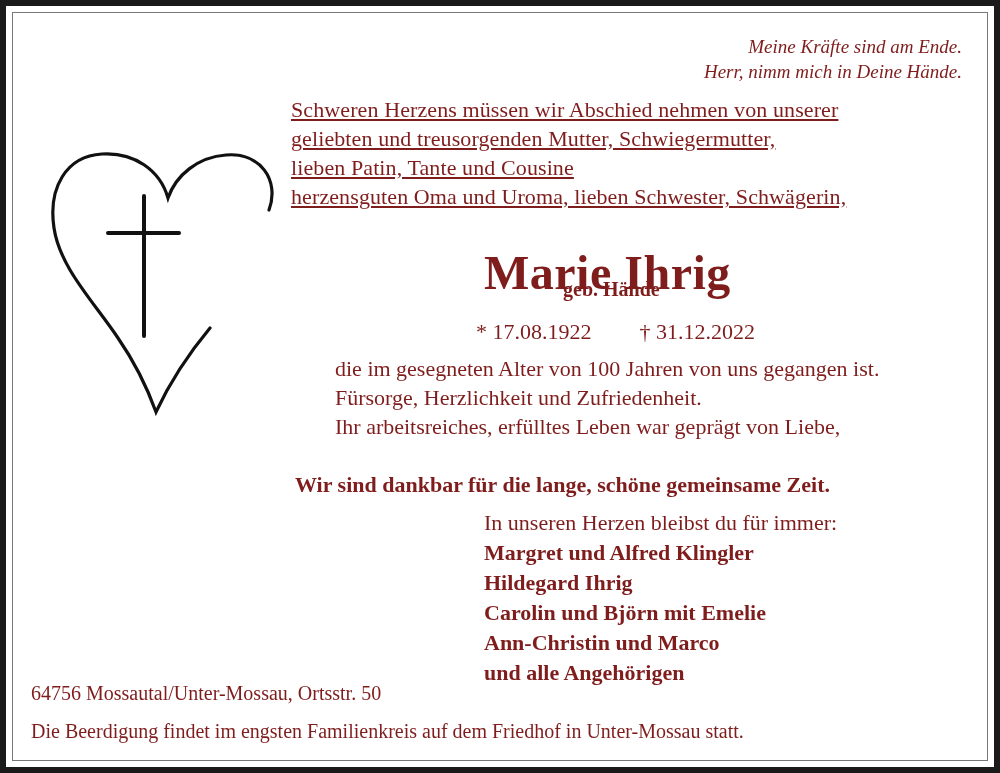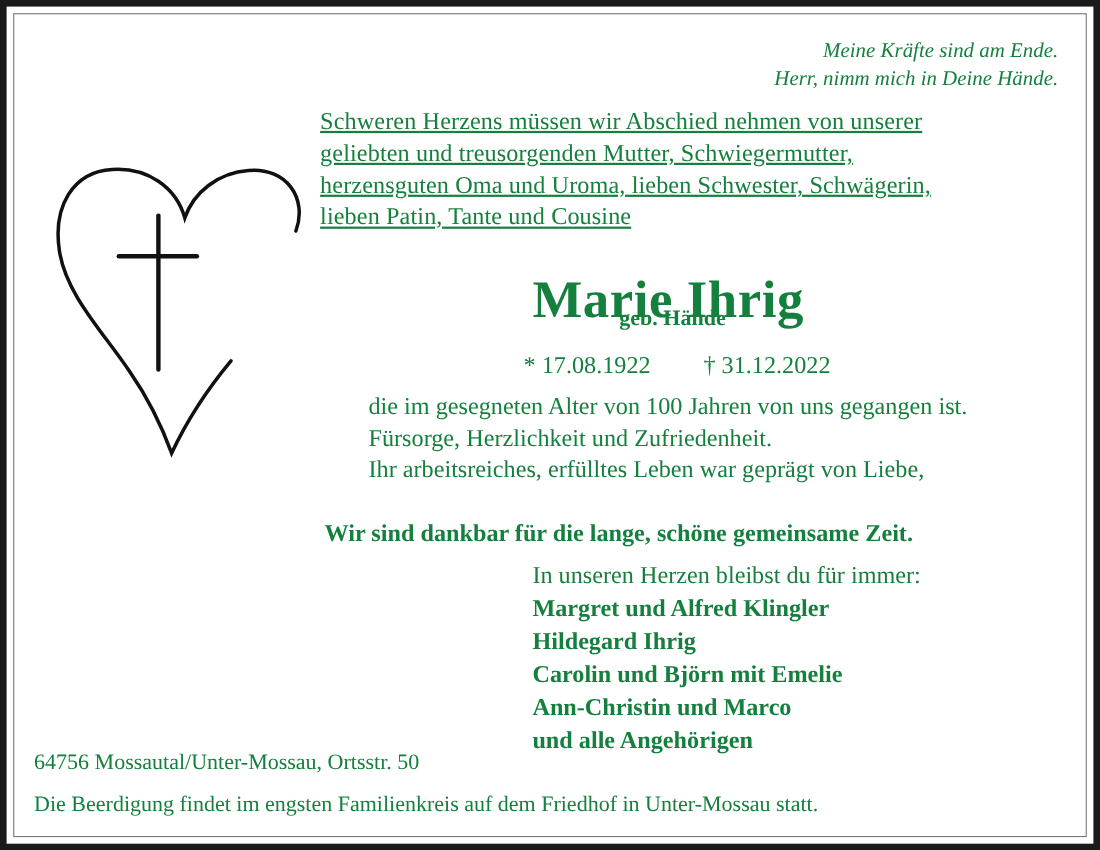--- a/index.html
+++ b/index.html
@@ -5,21 +5,21 @@
     html, body { margin: 0; padding: 0; background: #ffffff; }
     body { width: 1000px; height: 773px; position: relative; overflow: hidden; }
     .frame {
       position: absolute; left: 0; top: 0; width: 1000px; height: 773px;
       box-sizing: border-box; border: 6px solid #1a1a1a; background: #fff;
     }
     .inner-line {
       position: absolute; left: 6px; top: 6px; right: 6px; bottom: 6px;
       border: 1px solid #777;
     }
-    .lib { font-family: "Liberation Serif", "DejaVu Serif", serif; color: #15803d; }
+    .lib { font-family: "Liberation Serif", "DejaVu Serif", serif; color: #7f1d1d; }
 
     .motto {
       position: absolute; right: 38px; top: 34px; text-align: right;
       font-style: italic; font-size: 19px; line-height: 25px;
     }
     .intro {
       position: absolute; left: 291px; top: 95px; font-size: 22px; line-height: 29px;
       letter-spacing: 0.1px;
       text-decoration: underline;
     }
@@ -64,22 +64,22 @@
 </div>
 
 <div class="motto lib">
   <span class="line">Meine Kräfte sind am Ende.</span>
   <span class="line">Herr, nimm mich in Deine Hände.</span>
 </div>
 
 <div class="intro lib">
   <span class="line">Schweren Herzens müssen wir Abschied nehmen von unserer</span>
   <span class="line">geliebten und treusorgenden Mutter, Schwiegermutter,</span>
+  <span class="line">lieben Patin, Tante und Cousine</span>
   <span class="line">herzensguten Oma und Uroma, lieben Schwester, Schwägerin,</span>
-  <span class="line">lieben Patin, Tante und Cousine</span>
 </div>
 
 <div class="heart">
   <svg width="240" height="270" viewBox="0 0 240 270" xmlns="http://www.w3.org/2000/svg">
 
     <path d="M 221 60
              C 232 30, 212 2, 178 5
              C 150 7, 128 25, 120 48
              C 112 20, 86 2, 54 4
              C 18 6, 0 38, 6 78

